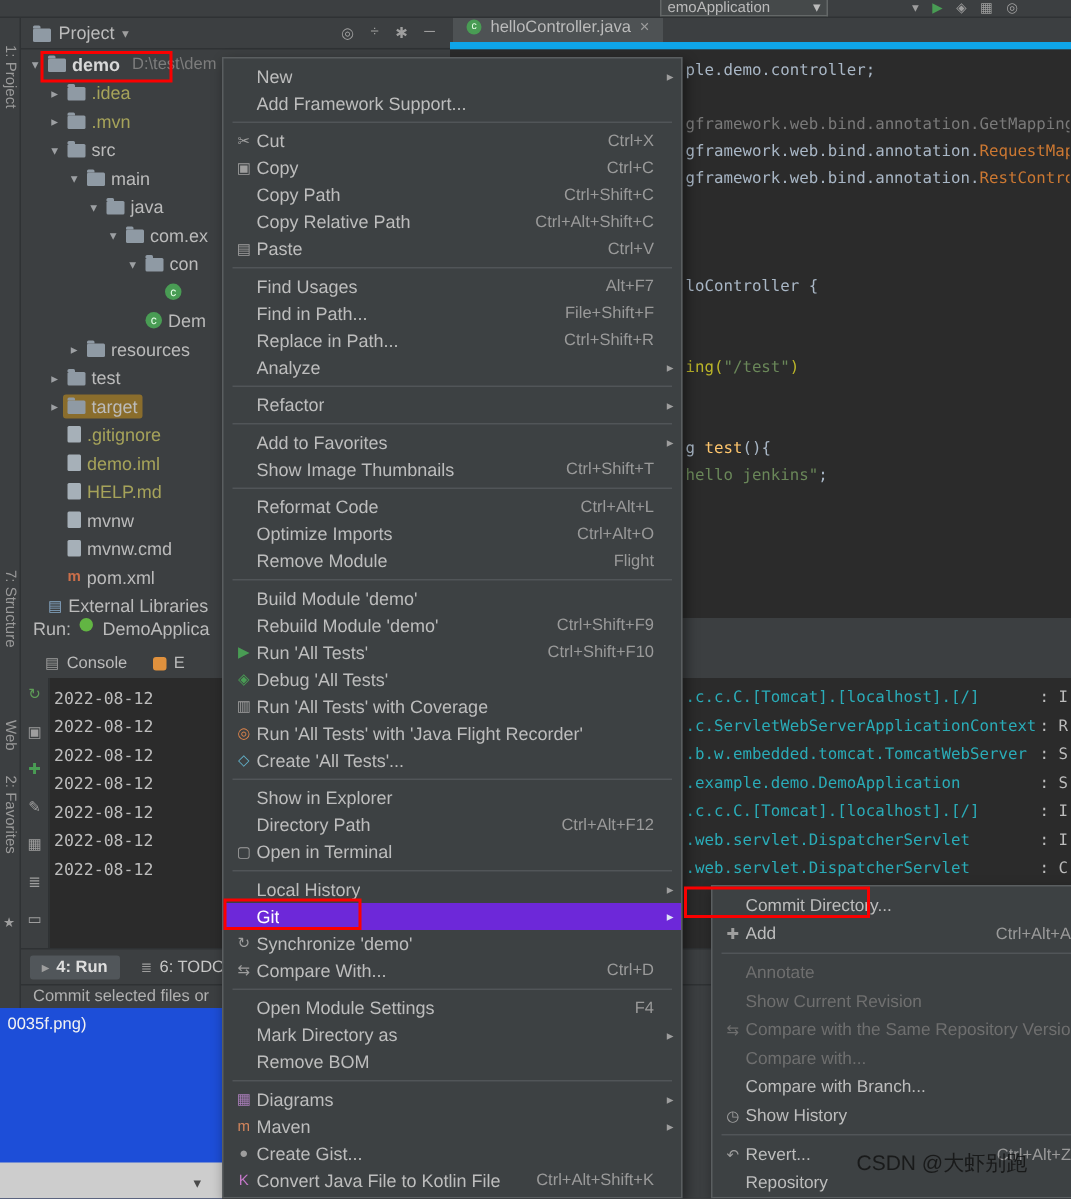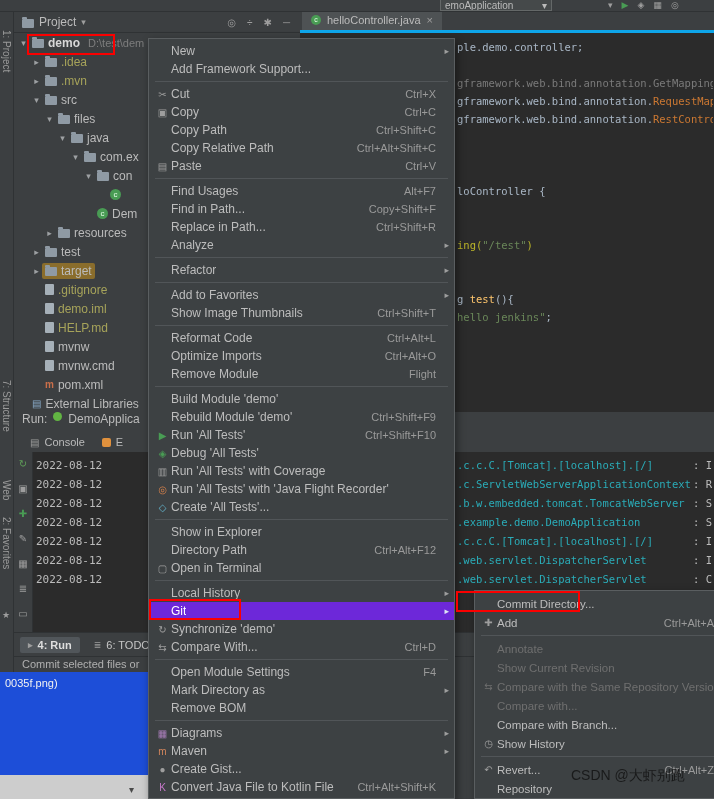--- a/index.html
+++ b/index.html
@@ -27,21 +27,21 @@
   .tree-label.olive{color:#a6a35a}
   .tree-label.bold{color:#d8d8d8;font-weight:bold}
   .tree-suffix{color:#7d7d7d;margin-left:5px;font-size:11px}
   .ico-folder{display:inline-block;width:12px;height:9px;background:#8f9aa4;border-radius:1px;position:relative;flex:none;margin-top:2px}
   .ico-folder::before{content:'';position:absolute;left:0;top:-2px;width:5px;height:2px;background:#8f9aa4;border-radius:1px 1px 0 0}
   .ico-class{display:inline-block;width:11px;height:11px;background:#499c54;border-radius:50%;color:#e6ffe9;font-size:8px;line-height:11px;text-align:center;flex:none}
   .ico-file{display:inline-block;width:9px;height:11px;background:#a6b0b8;border-radius:1px;flex:none}
   .ico-maven{color:#cb6f4a;font-weight:bold;font-size:10px;flex:none}
   .ico-lib{color:#87a9c7;font-size:10px;flex:none}
 
-  #editor-tabs{position:absolute;left:300px;top:12px;width:414px;height:21px;background:#3c3f41;border-bottom:3px solid #0ea5e9;display:flex;align-items:flex-end;z-index:1}
+  #editor-tabs{position:absolute;left:300px;top:12px;width:414px;height:21px;background:#3c3f41;border-bottom:5px solid #0ea5e9;display:flex;align-items:flex-end;z-index:1}
   #editor-tab{height:20px;margin-left:2px;background:#4e5254;display:flex;align-items:center;gap:6px;padding:0 9px;font-size:11px;color:#bbb}
   .tab-ico{width:10px;height:10px;border-radius:50%;background:#499c54;color:#e8ffe8;font-size:7px;line-height:10px;text-align:center}
   .tab-close{color:#9e9e9e}
 
   #editor{position:absolute;left:300px;top:33px;width:414px;height:379px;background:#2b2b2b;z-index:1}
   #code{position:absolute;left:157px;top:5px;width:256px;overflow:hidden;font-family:"DejaVu Sans Mono",monospace;font-size:10.5px}
   .code-line{height:18px;line-height:18px;white-space:pre}
   .seg-plain{color:#a9b7c6}.seg-dim{color:#7a7a7a}.seg-orange{color:#cc7832}
   .seg-gold{color:#bbb529}.seg-string{color:#6a8759}.seg-yellow{color:#ffc66d}
 
@@ -162,21 +162,21 @@
       <span class="tree-arrow">▾</span>
       <span class="tree-main">
         <span class="ico-folder"></span>
         <span class="tree-label">src</span>
       </span>
     </div>
     <div class="tree-row" style="padding-left: 30px;">
       <span class="tree-arrow">▾</span>
       <span class="tree-main">
         <span class="ico-folder"></span>
-        <span class="tree-label">files</span>
+        <span class="tree-label">main</span>
       </span>
     </div>
     <div class="tree-row" style="padding-left: 43px;">
       <span class="tree-arrow">▾</span>
       <span class="tree-main">
         <span class="ico-folder"></span>
         <span class="tree-label">java</span>
       </span>
     </div>
     <div class="tree-row" style="padding-left: 56px;">
@@ -449,21 +449,21 @@
       <span class="mi-icon"></span>
       <span class="mi-label">Find Usages</span>
       <span class="mi-space"></span>
       <span class="mi-short">Alt+F7</span>
       <span class="mi-arrow"></span>
     </div>
     <div class="menu-item">
       <span class="mi-icon"></span>
       <span class="mi-label">Find in Path...</span>
       <span class="mi-space"></span>
-      <span class="mi-short">Copy+Shift+F</span>
+      <span class="mi-short">File+Shift+F</span>
       <span class="mi-arrow"></span>
     </div>
     <div class="menu-item">
       <span class="mi-icon"></span>
       <span class="mi-label">Replace in Path...</span>
       <span class="mi-space"></span>
       <span class="mi-short">Ctrl+Shift+R</span>
       <span class="mi-arrow"></span>
     </div>
     <div class="menu-item">

